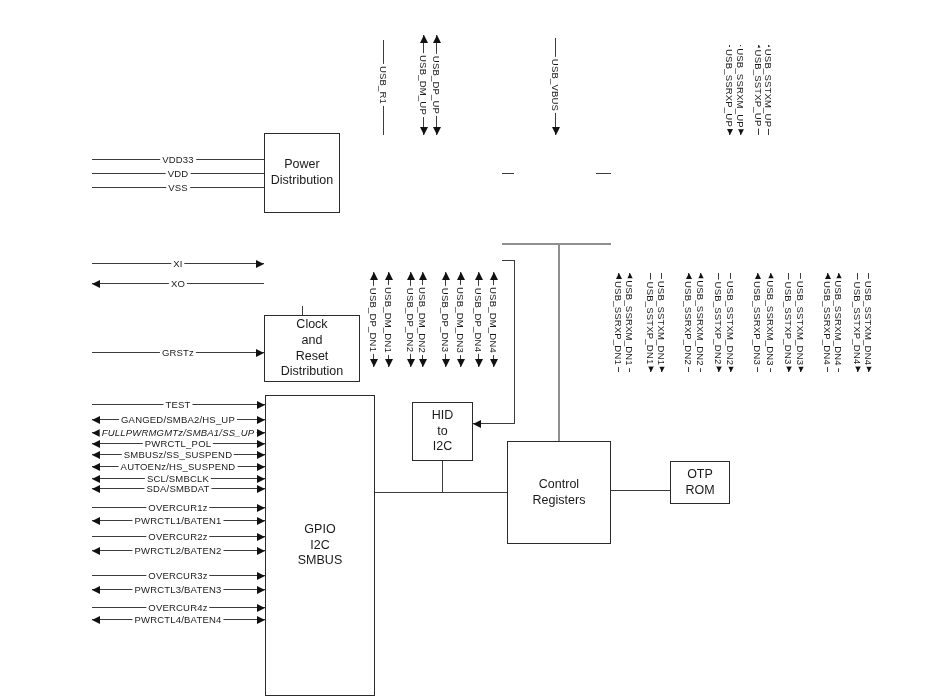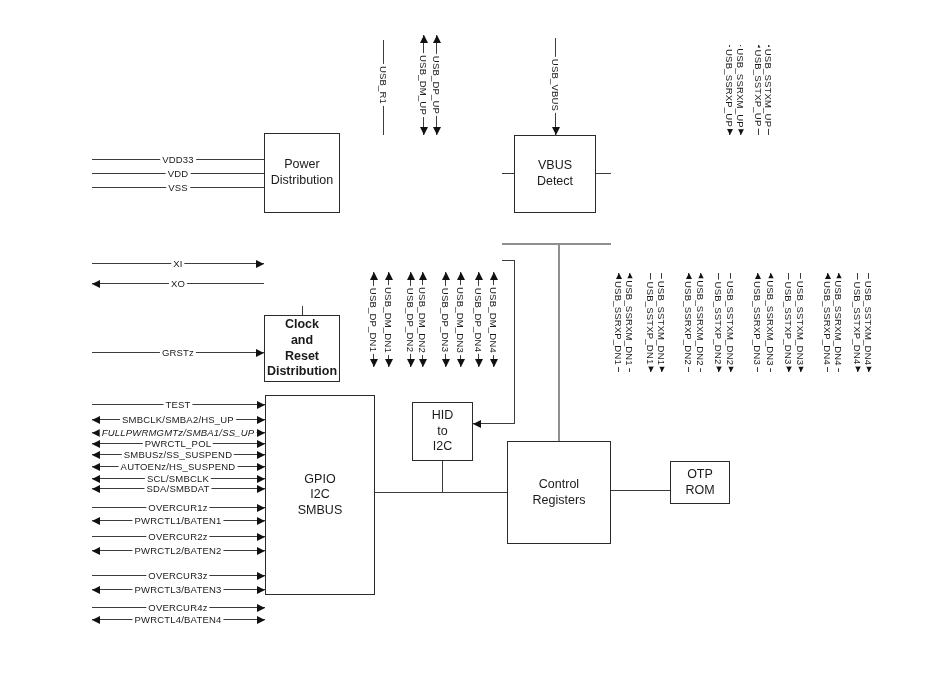--- a/index.html
+++ b/index.html
@@ -36,38 +36,34 @@
 <body>
 
 <div id="canvas">
 
   <div class="block" style="left:264px;top:133px;width:76px;height:80px;">
     <span class="block-label">Power
 Distribution</span>
   </div>
 
 
-  <div class="block" style="left:264px;top:315px;width:76px;height:67px;font-weight:bold;">
+  <div class="block" style="left:264px;top:315px;width:96px;height:67px;">
     <span class="block-label">Clock
 and
 Reset
 Distribution</span>
   </div>
 
-  <div class="block" style="left:265px;top:395px;width:110px;height:200px;justify-content:center;">
+  <div class="block" style="left:265px;top:395px;width:110px;height:301px;justify-content:center;">
     <span class="block-label">GPIO
 I2C
 SMBUS</span>
   </div>
 
 
-  <div class="block" style="left:514px;top:135px;width:82px;height:78px;">
-    <span class="block-label">VBUS
-Detect</span>
-  </div>
 
 
   <div class="block" style="left:412px;top:402px;width:61px;height:59px;">
     <span class="block-label">HID
 to
 I2C</span>
   </div>
 
   <div class="block" style="left:507px;top:441px;width:104px;height:103px;">
     <span class="block-label">Control
@@ -198,21 +194,21 @@
     <div class="hlabel" style="left: 178px; top: 283.5px;">XO</div>
     <div class="hline" style="left: 92px; top: 352px; width: 172px;"></div>
     <div class="arrow a-right" style="left: 256px; top: 348.5px;"></div>
     <div class="hlabel" style="left: 178px; top: 352.5px;">GRSTz</div>
     <div class="hline" style="left: 92px; top: 404px; width: 173px;"></div>
     <div class="arrow a-right" style="left: 257px; top: 400.5px;"></div>
     <div class="hlabel" style="left: 178px; top: 404.5px;">TEST</div>
     <div class="hline" style="left: 92px; top: 419px; width: 173px;"></div>
     <div class="arrow a-right" style="left: 257px; top: 415.5px;"></div>
     <div class="arrow a-left" style="left: 92px; top: 415.5px;"></div>
-    <div class="hlabel" style="left: 178px; top: 419.5px;">SMBCLK/SMBA2/HS_UP</div>
+    <div class="hlabel" style="left: 178px; top: 419.5px;">GANGED/SMBA2/HS_UP</div>
     <div class="hline" style="left: 92px; top: 432px; width: 173px;"></div>
     <div class="arrow a-right" style="left: 257px; top: 428.5px;"></div>
     <div class="arrow a-left" style="left: 92px; top: 428.5px;"></div>
     <div class="hlabel" style="left: 178px; top: 432.5px; font-style: italic;">FULLPWRMGMTz/SMBA1/SS_UP</div>
     <div class="hline" style="left: 92px; top: 443px; width: 173px;"></div>
     <div class="arrow a-right" style="left: 257px; top: 439.5px;"></div>
     <div class="arrow a-left" style="left: 92px; top: 439.5px;"></div>
     <div class="hlabel" style="left: 178px; top: 443.5px;">PWRCTL_POL</div>
     <div class="hline" style="left: 92px; top: 454px; width: 173px;"></div>
     <div class="arrow a-right" style="left: 257px; top: 450.5px;"></div>

